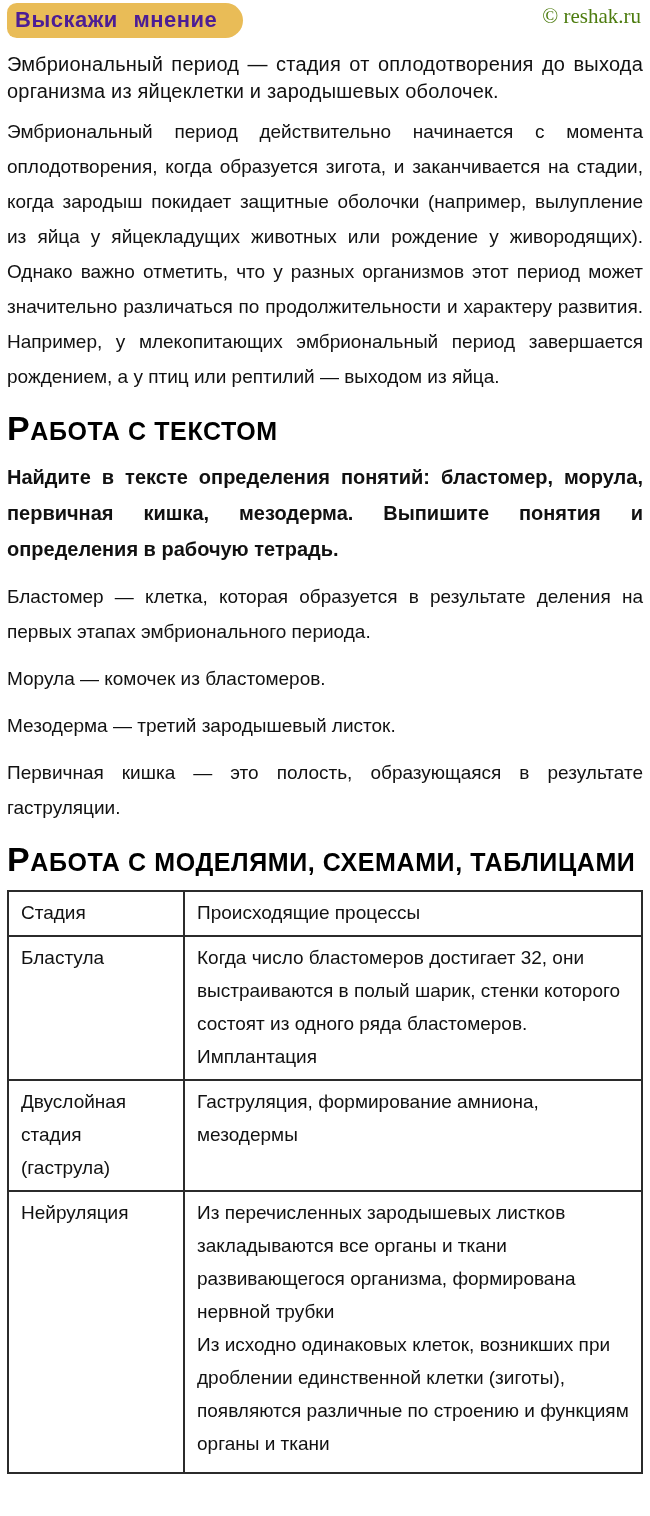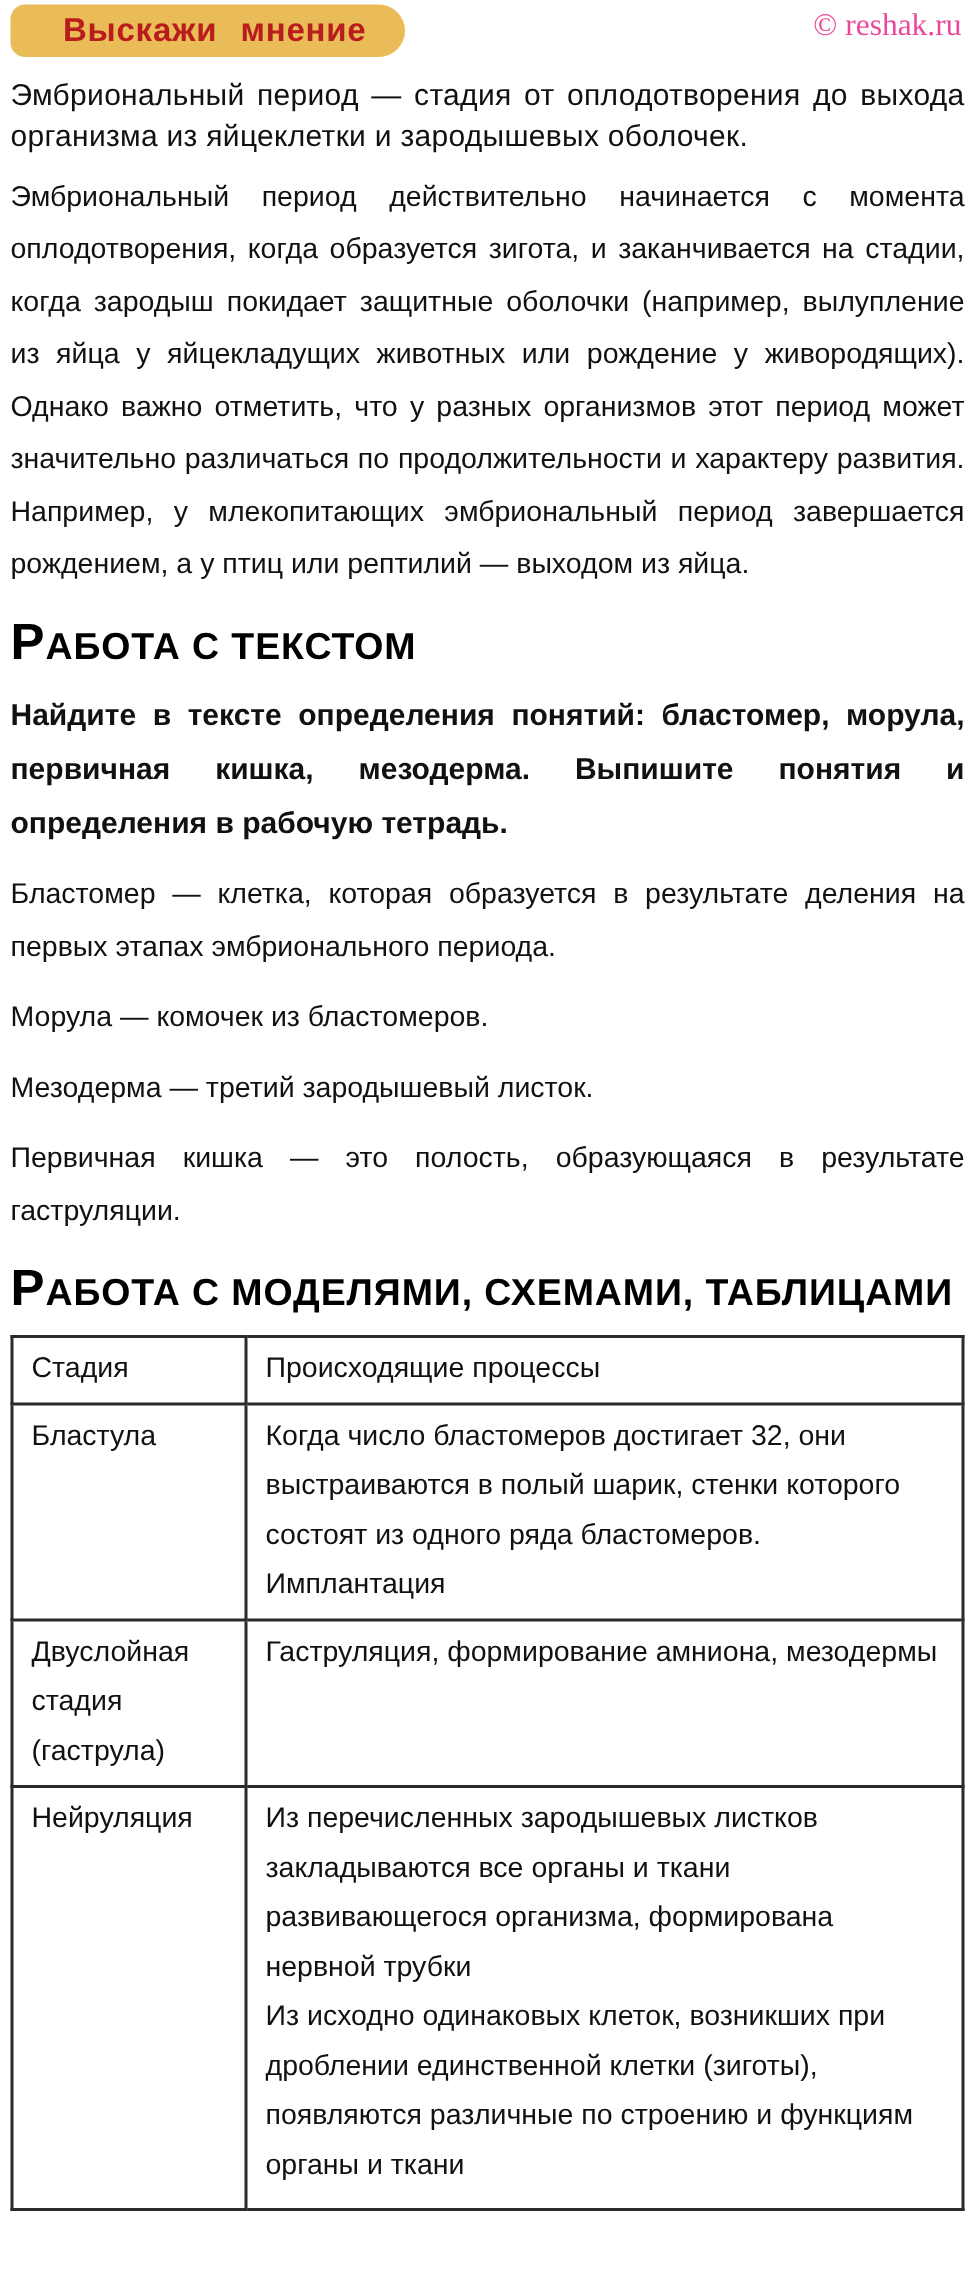--- a/index.html
+++ b/index.html
@@ -12,33 +12,33 @@
     background: #fff;
     font-family: "Liberation Sans", sans-serif;
     color: #111;
     padding: 3px 7px 0 7px;
   }
   
   .topbar { display: flex; justify-content: space-between; align-items: flex-start; }
   .badge {
     display: inline-block;
     background: #e9bc57;
-    color: #b91c1c;
+    color: #4c1d95;
     font-weight: 700;
     font-size: 22px;
     line-height: 24px;
-    padding: 5px 26px 6px 35px;
+    padding: 5px 26px 6px 8px;
     border-radius: 10px 18px 18px 10px;
     word-spacing: 9px;
     letter-spacing: 0.5px;
   }
   .copyright {
     font-family: "Liberation Serif", serif;
     font-size: 21px;
-    color: #ec4899;
+    color: #4d7c0f;
     margin-top: 1px;
     padding-right: 2px;
   }
   
   p { margin: 0; }
   .p-lead {
     margin-top: 13px;
     font-weight: 400;
     font-size: 20px;
     line-height: 27px;
@@ -82,21 +82,21 @@
     position: relative;
     z-index: 1;
   }
   table.embryo td {
     border: 2px solid #2b2b2b;
     vertical-align: top;
     padding: 4px 12px 6px 12px;
     font-size: 19px;
     line-height: 33px;
   }
-  td.col-stage { width: 156px; }
+  td.col-stage { width: 176px; }
   td p + p { margin-top: 0; }
   tr.r-last td { padding-bottom: 12px; }
   
   .watermark {
     position: absolute;
     z-index: -1;
     pointer-events: none;
   }
   .wm-text {
     display: inline-block;

